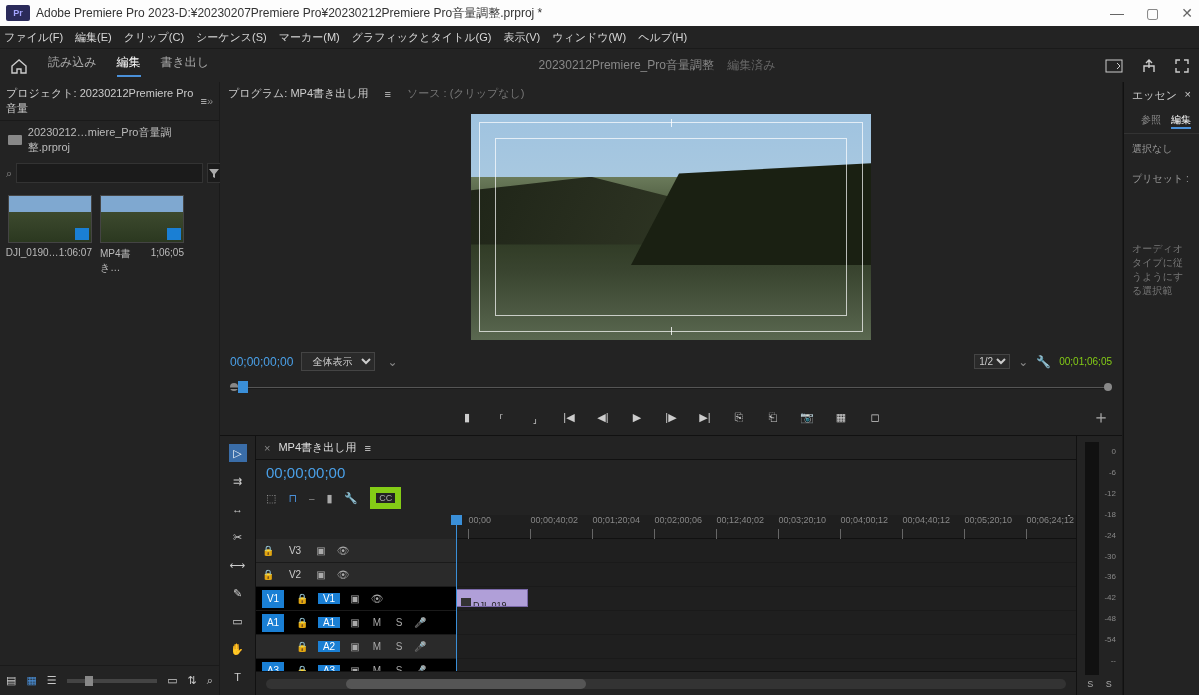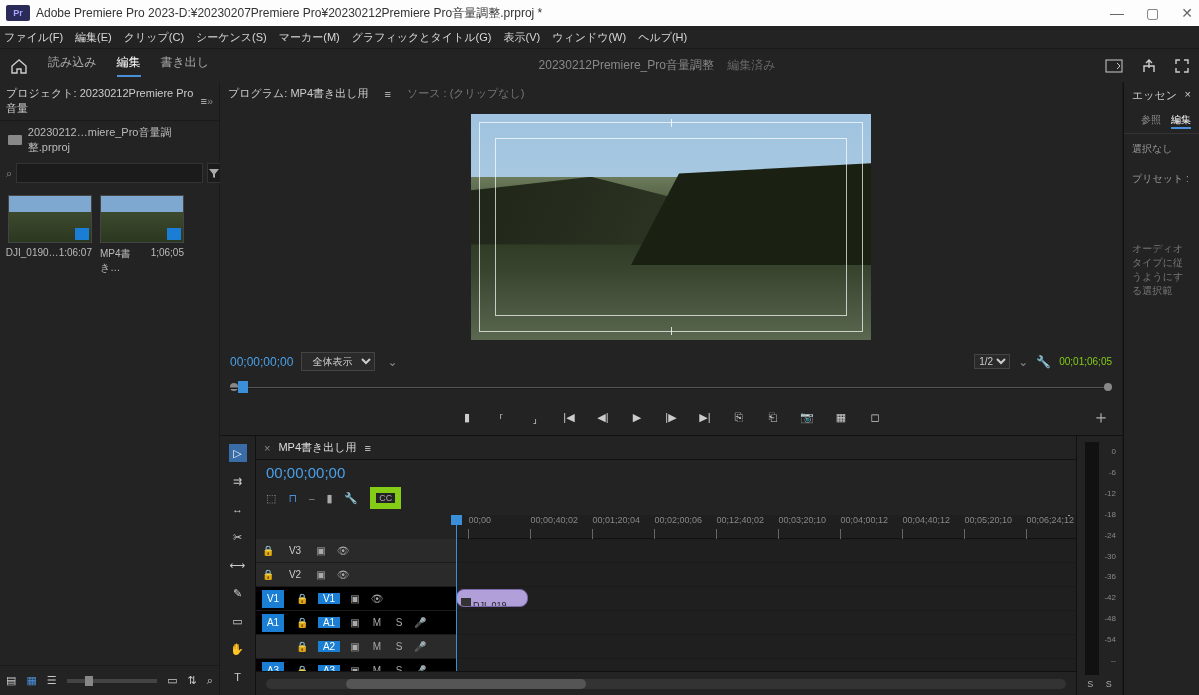--- a/index.html
+++ b/index.html
@@ -80,21 +80,21 @@
 .playhead { position:absolute; left:200px; top:0; bottom:0; width:1px; background:#3a8fd8; z-index:5; }
 .playhead::before { content:""; position:absolute; top:0; left:-5px; width:11px; height:10px; background:#3a8fd8; }
 .tracks-area { position:relative; flex:1; overflow:hidden; }
 .track { display:flex; height:24px; border-bottom:1px solid #1a1a1a; }
 .track.sel .hdr { background:#000000; }
 .track .hdr { width:200px; display:flex; align-items:center; gap:8px; padding:0 6px; background:#2a2a2a; font-size:10px; color:#ccc; }
 .track .hdr .tgt { width:22px; height:18px; background:#1a7fd4; color:#fff; display:flex; align-items:center; justify-content:center; font-size:10px; margin-right:4px; }
 .track .hdr .lbl { width:22px; text-align:center; }
 .track .hdr .ico { width:14px; text-align:center; color:#aaa; }
 .track .lane { flex:1; background:#1f1f1f; position:relative; }
-.clip { position:absolute; left:0; top:2px; height:18px; background:#b09fd8; border:1px solid #7a68a8; border-radius:8px; font-size:9px; color:#222; padding:8px 4px; overflow:hidden; white-space:nowrap; }
+.clip { position:absolute; left:0; top:2px; height:18px; background:#b09fd8; border:1px solid #7a68a8; border-radius:0; font-size:9px; color:#222; padding:8px 4px; overflow:hidden; white-space:nowrap; }
 .clip .fx { width:10px; height:10px; background:#333; display:inline-block; margin-right:2px; }
 .keyframe-line { position:absolute; right:4px; top:-6px; bottom:0; width:6px; }
 .keyframe-line .kf { width:6px; height:6px; background:#ccc; transform:rotate(45deg); margin-bottom:130px; }
 .tl-footer { height:24px; display:flex; align-items:center; padding:0 10px; gap:8px; border-top:1px solid #111; }
 .tl-footer .zoom { flex:1; height:10px; background:#333; border-radius:5px; position:relative; }
 .tl-footer .zoom .handle { position:absolute; left:10%; width:30%; height:100%; background:#555; border-radius:5px; }
 
 .audio-meter { width:46px; background:#232323; border-left:1px solid #111; display:flex; flex-direction:column; padding:6px 4px; }
 .meter-scale { flex:1; position:relative; font-size:8px; color:#888; }
 .meter-scale .lvl { position:absolute; right:2px; }

